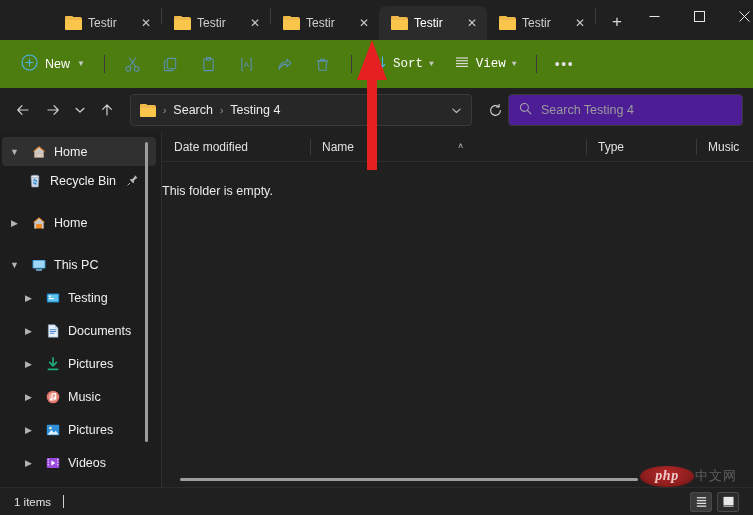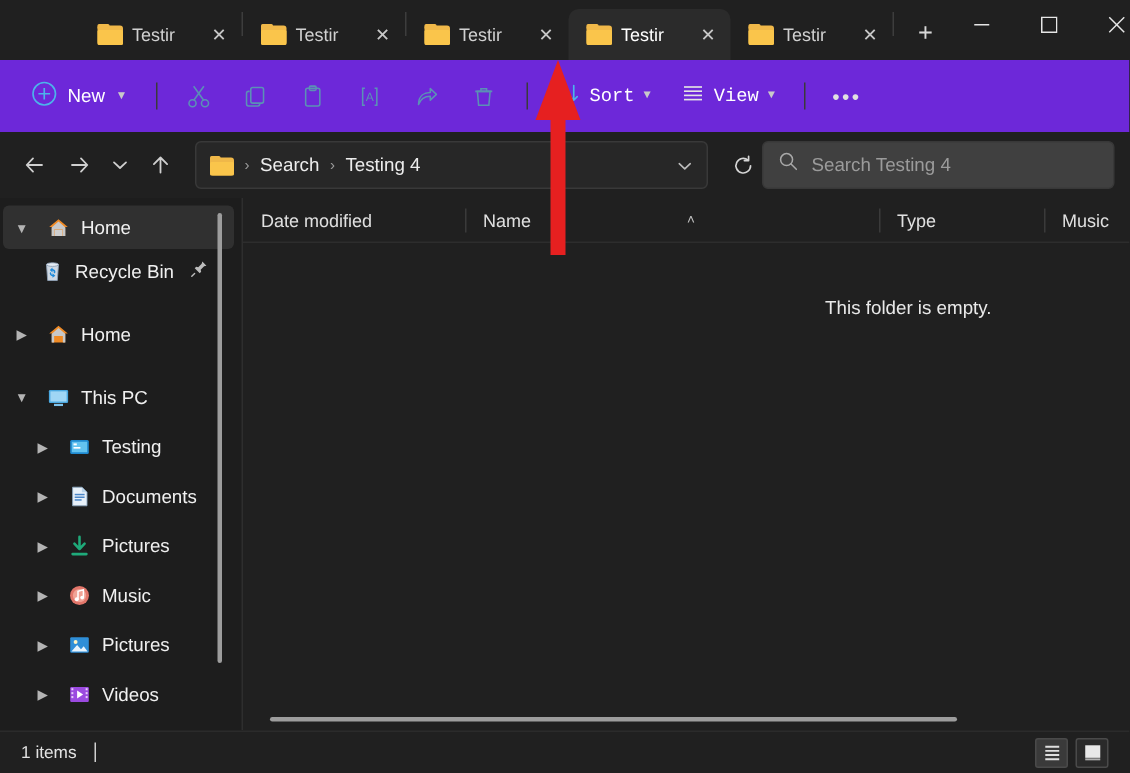--- a/index.html
+++ b/index.html
@@ -58,21 +58,21 @@
   }
   .wincontrols { margin-left: auto; display: flex; height: 34px; align-self: flex-start; }
   .wc {
     width: 45px; height: 32px; display: flex; align-items: center; justify-content: center;
     color: #e6e6e6;
   }
   .wc svg { display: block; }
 
   
   .cmdbar {
-    height: 48px; flex: 0 0 48px; background: #6d28d9;
+    height: 48px; flex: 0 0 48px; background: #4d7c0f;
     display: flex; align-items: center; padding: 0 14px; gap: 2px;
   }
   .newbtn {
     display: flex; align-items: center; gap: 7px; height: 32px; padding: 0 9px 0 7px;
     border-radius: 4px; color: #ffffff; font-size: 12.5px;
   }
   .cmd-icon-btn {
     width: 36px; height: 32px; border-radius: 4px;
     display: flex; align-items: center; justify-content: center;
   }
@@ -103,21 +103,21 @@
   .crumb-folder { width: 16px; height: 13px; position: relative; flex: 0 0 16px; }
   .crumb-folder .cf-b { position: absolute; left:0; top:1px; width:16px; height:12px; background:#f0b849; border-radius:1px 2px 2px 2px;}
   .crumb-folder .cf-t { position: absolute; left:0; top:0; width:7px; height:3px; background:#f0b849; border-radius:1px 1px 0 0;}
   .crumb-folder .cf-f { position: absolute; left:0; top:4px; width:16px; height:9px; background:#fac54b; border-radius:1px;}
   .crumb-sep { color: #9a9a9a; font-size: 10px; margin: 0 5px; }
   .crumb-item { font-size: 12.5px; color: #ececec; }
   .crumb-spacer { flex: 1 1 auto; }
   .crumb-chev { width: 22px; display:flex; align-items:center; justify-content:center; color:#bdbdbd; font-size:8px;}
   .refresh { width: 26px; display:flex; align-items:center; justify-content:center; color:#d5d5d5; }
   .searchbox {
-    width: 235px; height: 32px; background: #404040; border: 1px solid #383838;
+    width: 235px; height: 32px; background: #4c1d95; border: 1px solid #383838;
     border-radius: 4px; display: flex; align-items: center; padding: 0 10px; gap: 9px;
   }
   .search-ph { font-size: 12.5px; color: #9b9b9b; }
 
   
   .body { flex: 1 1 auto; display: flex; min-height: 0; position: relative; }
 
   
   .sidebar {
     width: 162px; flex: 0 0 162px; background: #1d1d1d;
@@ -154,21 +154,21 @@
   }
   .col + .col::before {
     content: ""; position: absolute; left: 0; top: 7px; bottom: 7px; width: 1px; background: #3a3a3a;
   }
   .col-name { width: 276px; flex: 0 0 276px; }
   .col-date { width: 148px; flex: 0 0 148px; }
   .col-type { width: 110px; flex: 0 0 110px; }
   .col-size { flex: 1 1 auto; }
   .sortmark { position: absolute; left: 148px; top: 9px; color: #c5c5c5; font-size: 9px; }
   .emptymsg {
-    margin-top: 36px; text-align: right; font-size: 12.5px; color: #e9e9e9;
+    margin-top: 22px; text-align: left; font-size: 12.5px; color: #e9e9e9;
     padding-right: 92px;
   }
   .hscroll-track { margin-top: auto; height: 14px; position: relative; }
   .hscroll-thumb {
     position: absolute; left: 18px; top: 5px; height: 3px; width: 458px;
     background: #9d9d9d; border-radius: 2px;
   }
 
   
   .statusbar {
@@ -619,14 +619,18 @@
             <rect x="1.6" y="11.4" width="10.8" height="1.4" fill="#b0b0b0"></rect>
           </svg>
       </div>
     </div>
   </div>
 
   <svg class="annot-arrow" viewBox="0 0 40 130">
     <polygon points="20,0 35,40 25,40 25,130 15,130 15,40 5,40" fill="#e62020"></polygon>
   </svg>
 
+  <div class="watermark">
+    <div class="wm-ellipse">php</div>
+    <div class="wm-cn">中文网</div>
+  </div>
 
 </div>
 
 </body></html>

